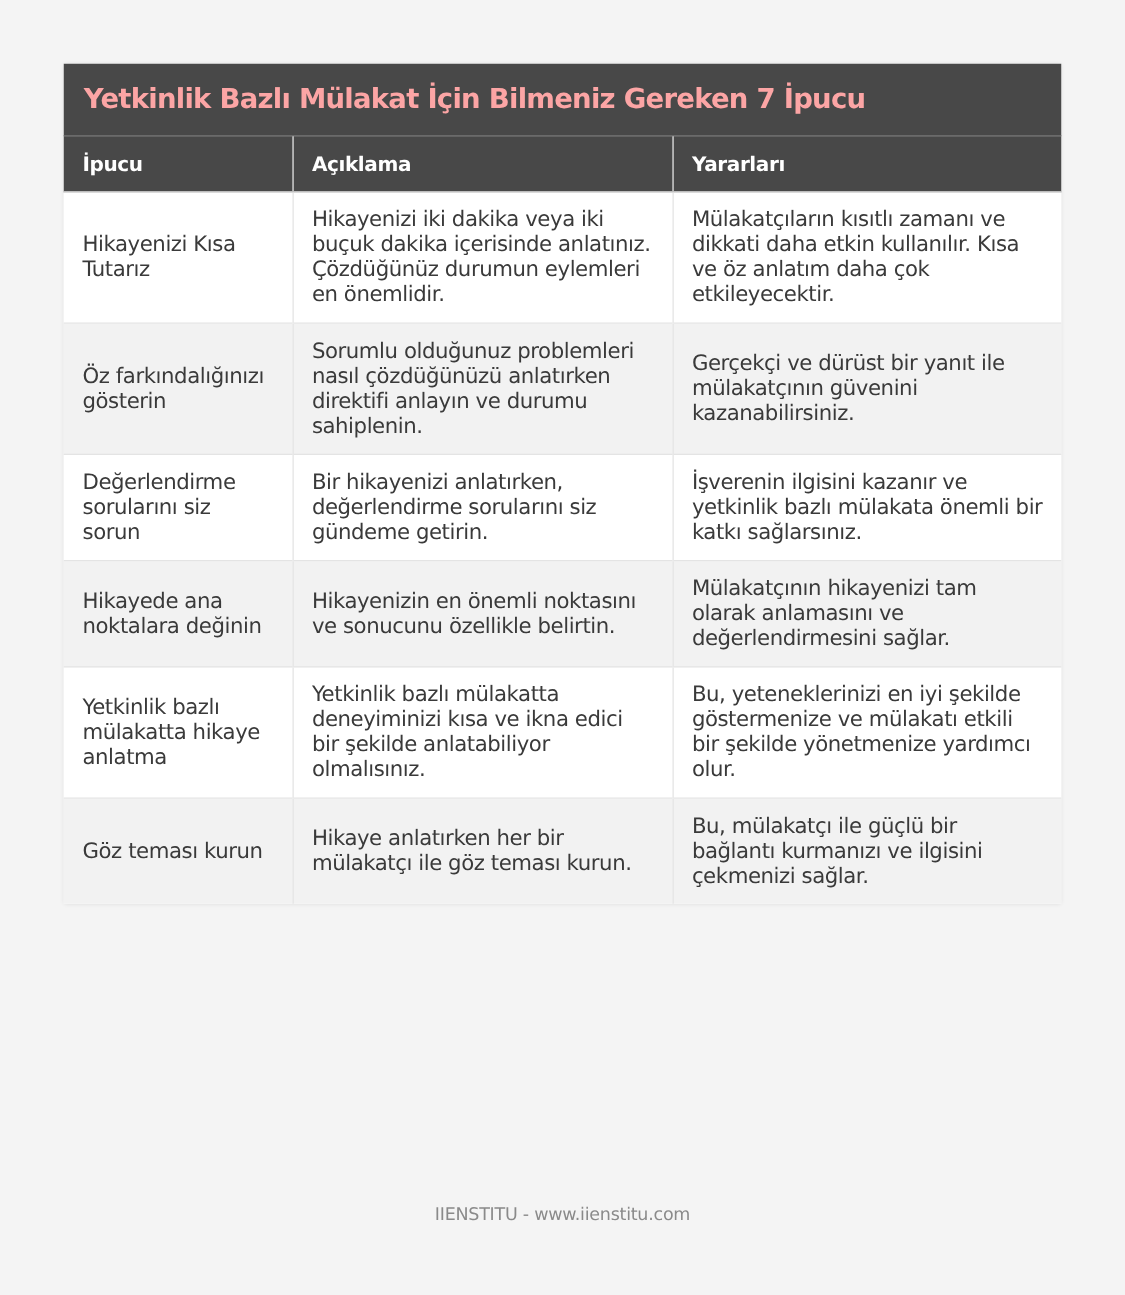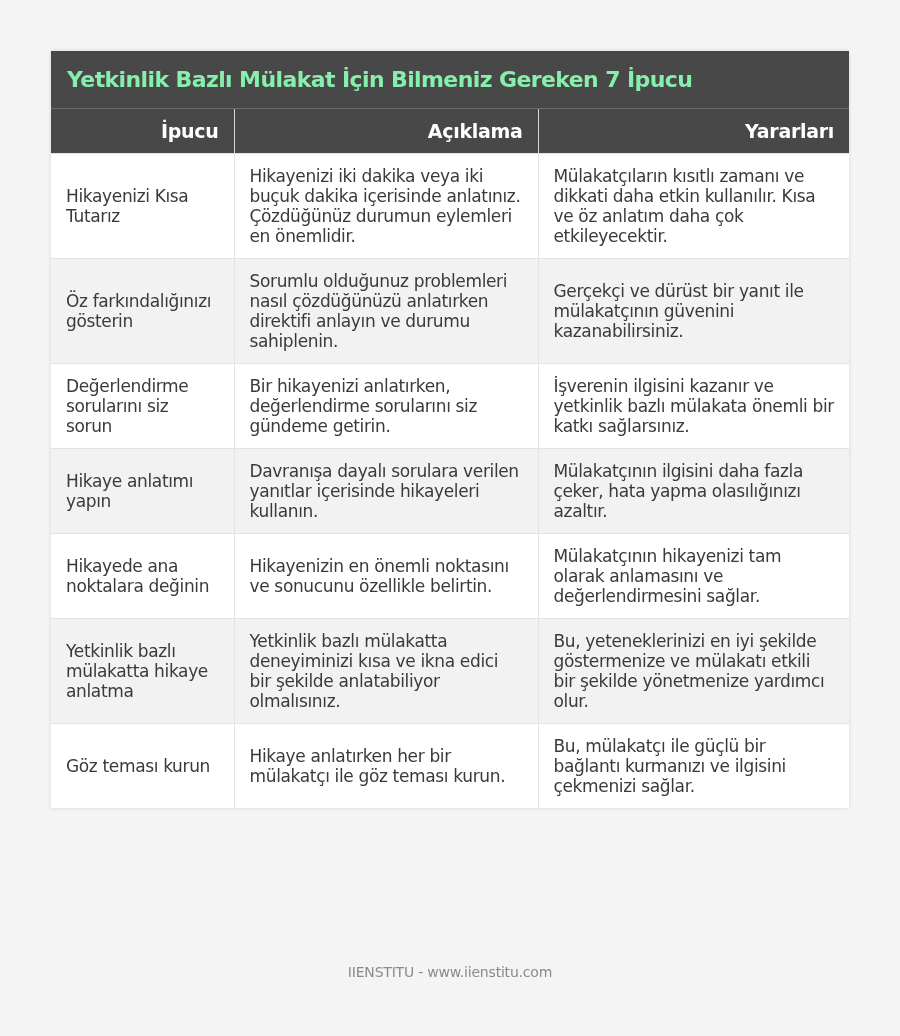--- a/index.html
+++ b/index.html
@@ -25,39 +25,39 @@
   .title-bar {
     background: #484848;
     height: 57px;
     display: flex;
     align-items: center;
     padding-left: 16px;
     border-bottom: 1px solid #6a6a6a;
   }
   .title-bar h1 {
     margin: 0;
-    color: #86efac;
+    color: #fca5a5;
     font-family: "DejaVu Sans", sans-serif;
     font-size: 22px;
     font-weight: bold;
     letter-spacing: -0.6px;
   }
   table {
     width: 100%;
     border-collapse: collapse;
     table-layout: fixed;
   }
   col.c1 { width: 183px; }
   col.c2 { width: 304px; }
   col.c3 { width: 311px; }
   thead th {
     background: #484848;
     color: #ffffff;
-    text-align: right;
-    font-size: 19px;
+    text-align: left;
+    font-size: 16px;
     font-weight: bold;
     height: 44px;
     padding: 0 15px;
     border-right: 1px solid #d8d8d8;
     letter-spacing: -0.3px;
   }
   thead th:last-child { border-right: none; }
   tbody td {
     font-size: 17px;
     color: #3a3a3a;
@@ -112,25 +112,20 @@
         <td>Öz farkındalığınızı gösterin</td>
         <td>Sorumlu olduğunuz problemleri nasıl çözdüğünüzü anlatırken direktifi anlayın ve durumu sahiplenin.</td>
         <td>Gerçekçi ve dürüst bir yanıt ile mülakatçının güvenini kazanabilirsiniz.</td>
       </tr>
       <tr style="height:62px">
         <td>Değerlendirme sorularını siz sorun</td>
         <td>Bir hikayenizi anlatırken, değerlendirme sorularını siz gündeme getirin.</td>
         <td>İşverenin ilgisini kazanır ve yetkinlik bazlı mülakata önemli bir katkı sağlarsınız.</td>
       </tr>
       <tr style="height:65px">
-        <td>Hikaye anlatımı yapın</td>
-        <td>Davranışa dayalı sorulara verilen yanıtlar içerisinde hikayeleri kullanın.</td>
-        <td>Mülakatçının ilgisini daha fazla çeker, hata yapma olasılığınızı azaltır.</td>
-      </tr>
-      <tr style="height:65px">
         <td>Hikayede ana noktalara değinin</td>
         <td>Hikayenizin en önemli noktasını ve sonucunu özellikle belirtin.</td>
         <td>Mülakatçının hikayenizi tam olarak anlamasını ve değerlendirmesini sağlar.</td>
       </tr>
       <tr style="height:85px">
         <td>Yetkinlik bazlı mülakatta hikaye anlatma</td>
         <td>Yetkinlik bazlı mülakatta deneyiminizi kısa ve ikna edici bir şekilde anlatabiliyor olmalısınız.</td>
         <td>Bu, yeteneklerinizi en iyi şekilde göstermenize ve mülakatı etkili bir şekilde yönetmenize yardımcı olur.</td>
       </tr>
       <tr style="height:65px">

